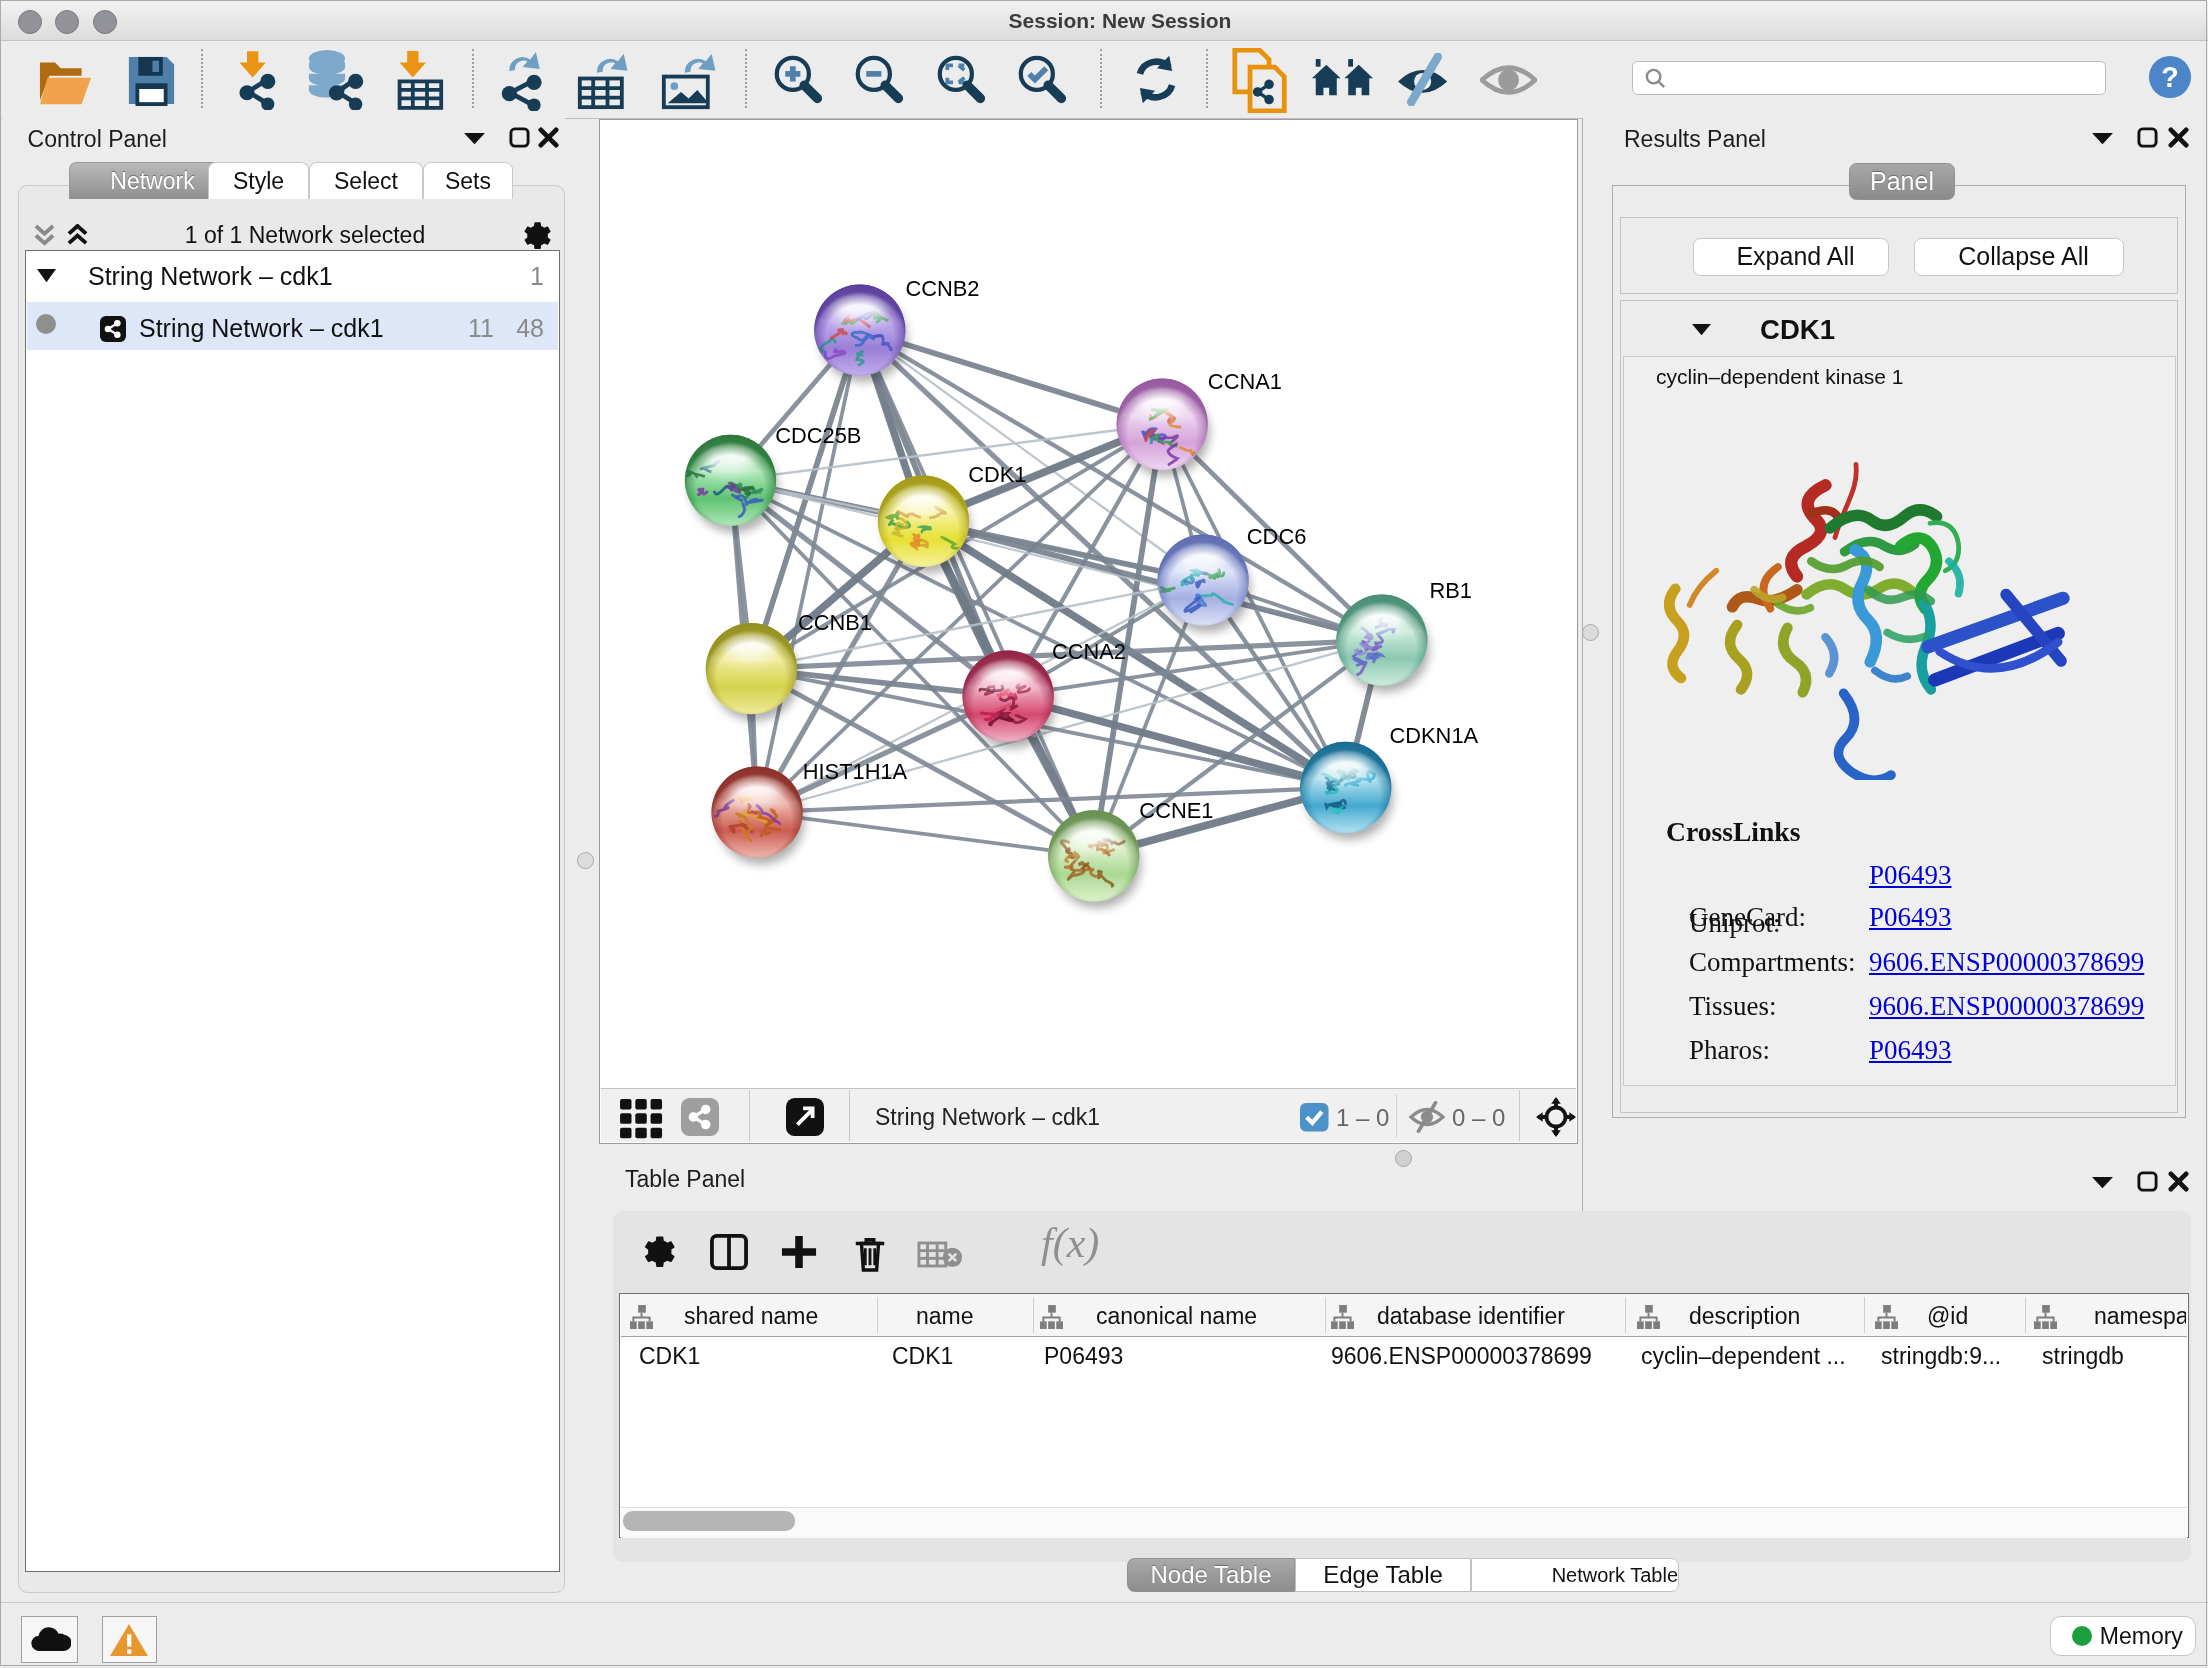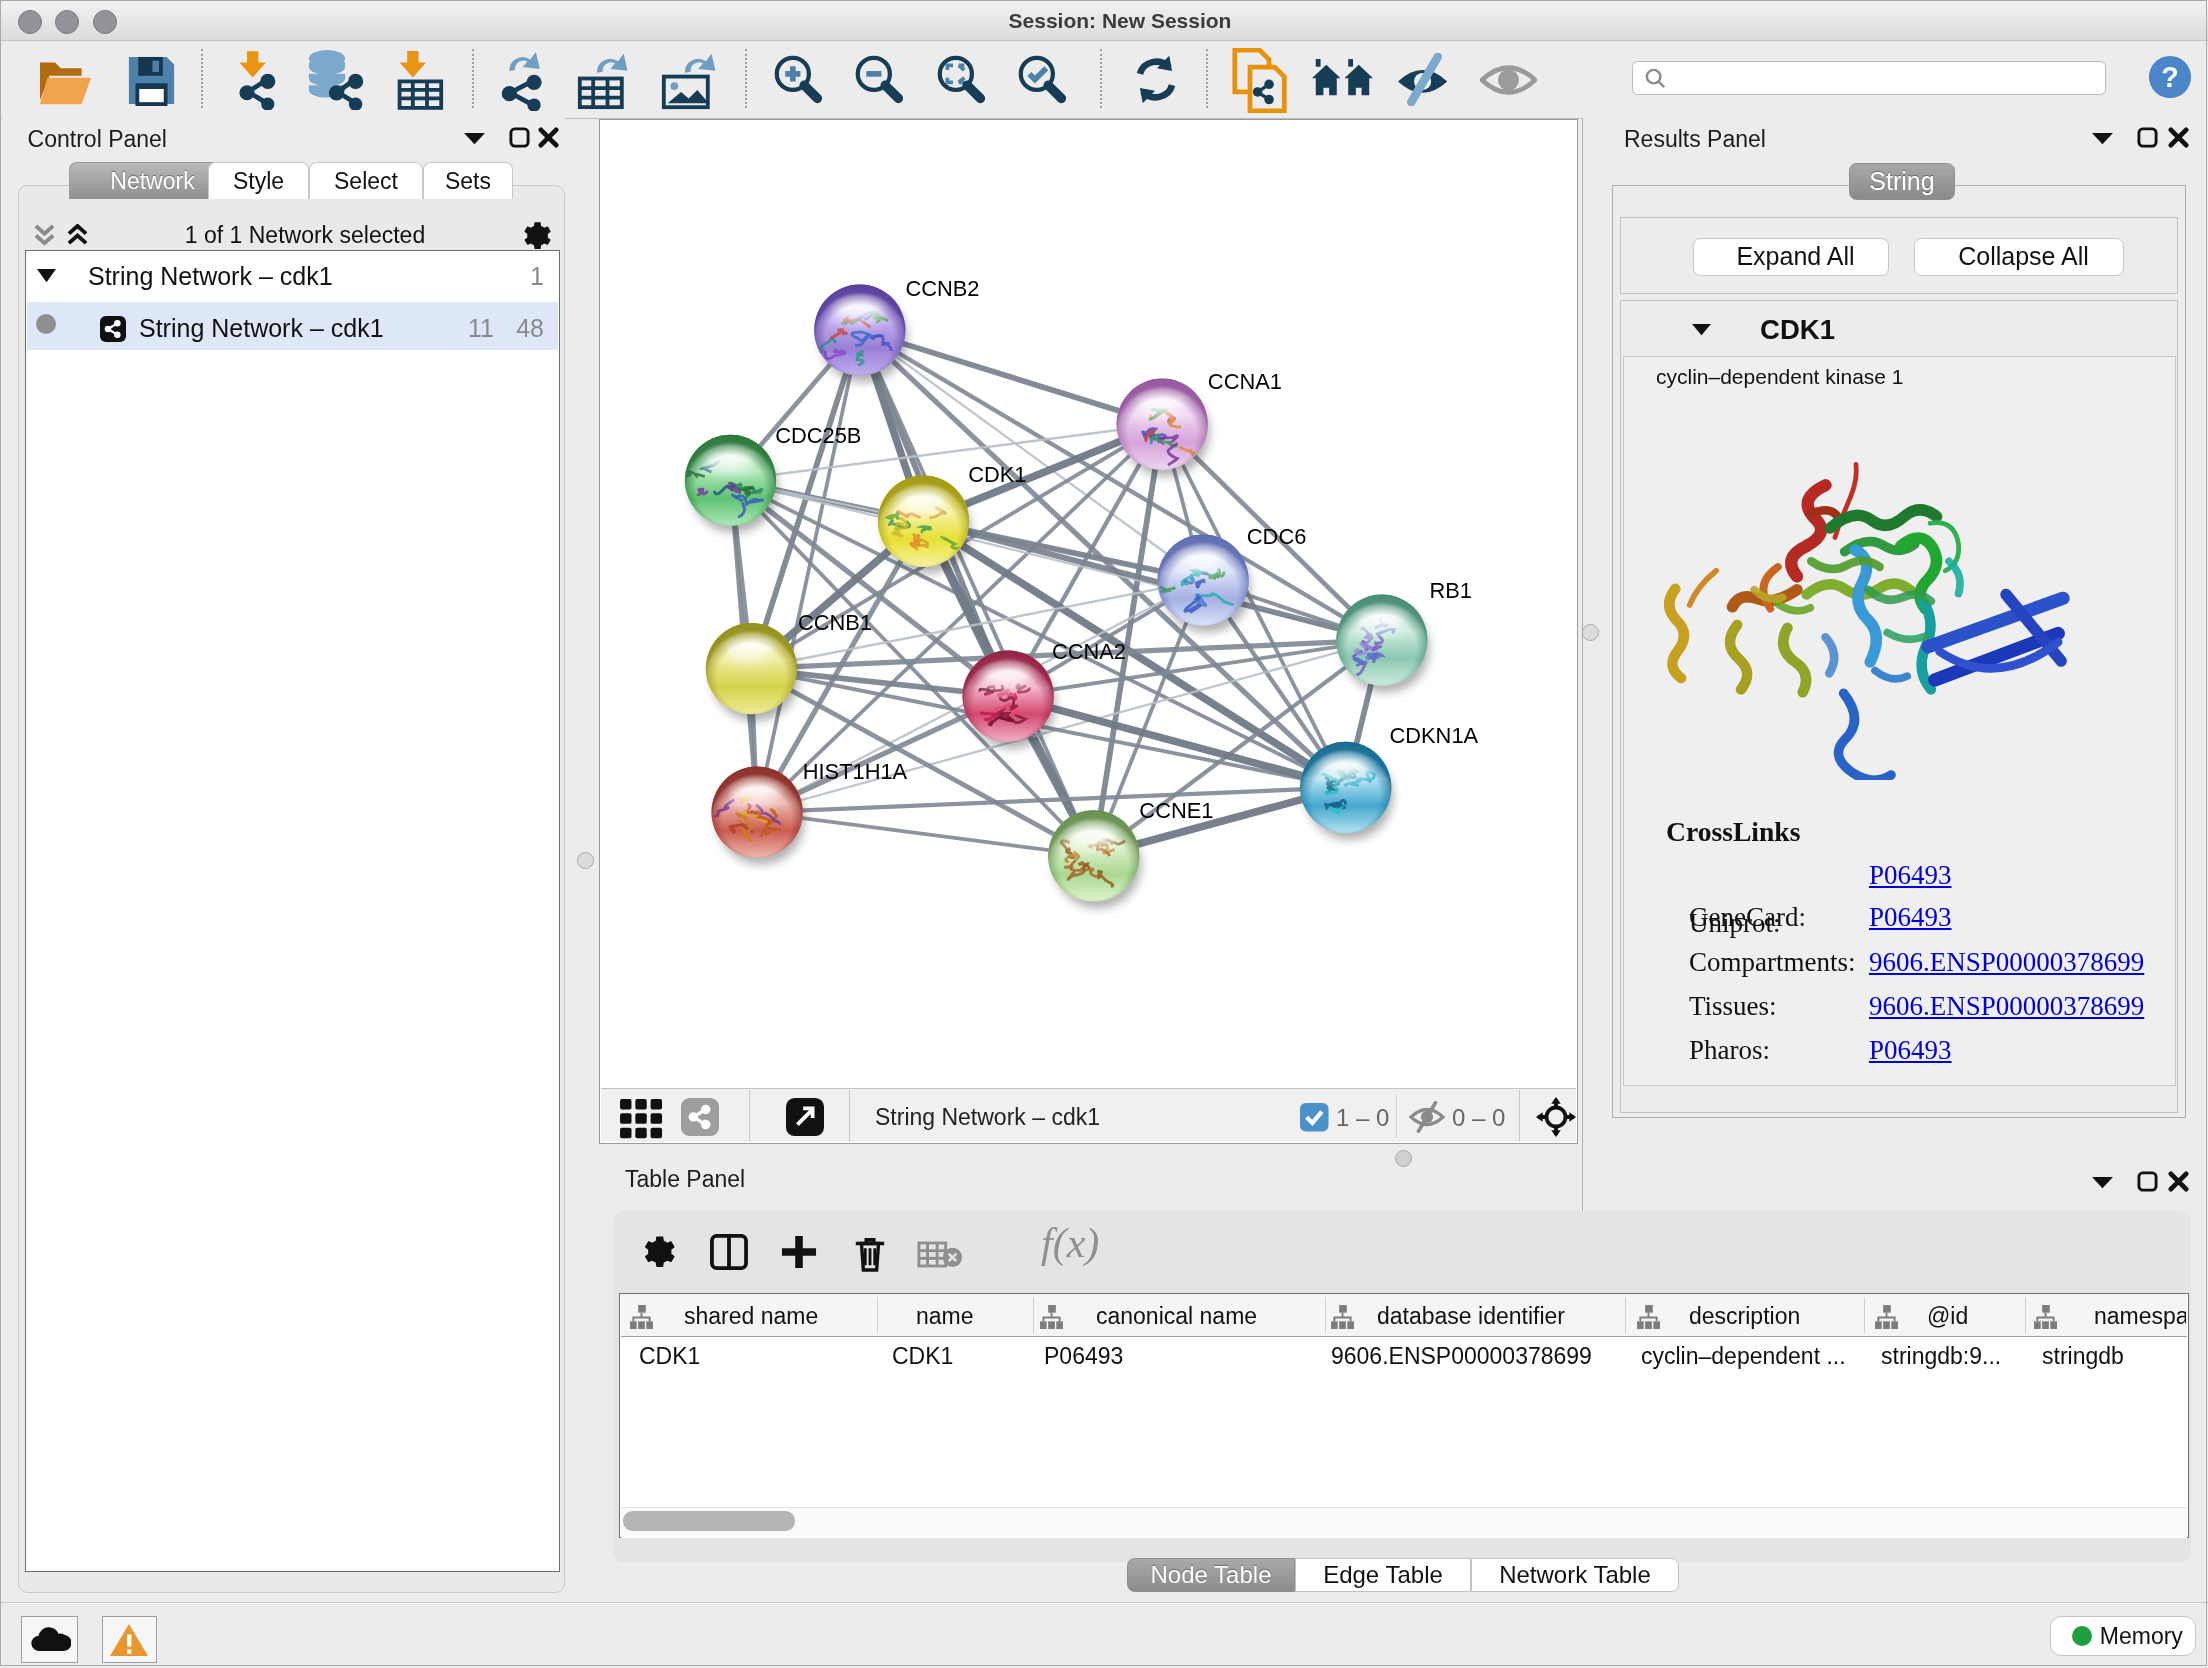--- a/index.html
+++ b/index.html
@@ -757,21 +757,21 @@
   </svg>
 <svg class="abs" style="left:2137px;top:127px" width="21" height="21" viewBox="0 0 22 22">
     <rect x="2" y="2" width="18" height="18" rx="4" fill="none" stroke="#111" stroke-width="3"></rect>
   </svg>
 <svg class="abs" style="left:2168px;top:127px" width="21" height="21" viewBox="0 0 22 22">
     <path d="M3 3 L19 19 M19 3 L3 19" stroke="#111" stroke-width="5" stroke-linecap="round"></path>
   </svg>
 
 <div class="abs" style="left:1612px;top:185px;width:574px;height:933px;background:#ececec;border:1.9px solid #adadad;box-sizing:border-box;"></div>
 
-<div class="abs" style="left:1849px;top:163px;width:106px;height:37px;background:linear-gradient(#a8a8a8,#8a8a8a);border:1px solid #8f8f8f;border-radius:7.6px;box-sizing:border-box;text-align:center;line-height:35px;font-size:25px;color:#fff;text-shadow:0 -1px 1px rgba(0,0,0,.35);">String</div>
+<div class="abs" style="left:1849px;top:163px;width:106px;height:37px;background:linear-gradient(#a8a8a8,#8a8a8a);border:1px solid #8f8f8f;border-radius:7.6px;box-sizing:border-box;text-align:center;line-height:35px;font-size:25px;color:#fff;text-shadow:0 -1px 1px rgba(0,0,0,.35);">Panel</div>
 
 <div class="abs" style="left:1620px;top:217px;width:558px;height:77px;border:1.9px solid #c2c2c2;box-sizing:border-box;"></div>
 <div class="abs btn" style="left:1693px;top:238px;width:185px;height:36px;line-height:34px;">Expand All</div>
 <div class="abs btn" style="left:1914px;top:238px;width:199px;height:36px;line-height:34px;">Collapse All</div>
 
 <div class="abs" style="left:1620px;top:300px;width:558px;height:813px;border:1.9px solid #c2c2c2;box-sizing:border-box;"></div>
 <svg class="abs" style="left:1691px;top:323px" width="21" height="13.3" viewBox="0 0 22 14">
     <path d="M1 1 h20 l-10 12 z" fill="#111"></path>
   </svg>
 <div class="abs" style="left:1760px;top:314px;font-size:27.6px;font-weight:bold;color:#111;">CDK1</div>
@@ -946,14 +946,14 @@
 <div class="abs td" style="left:1331px;top:1343px;">9606.ENSP00000378699</div>
 <div class="abs td" style="left:1641px;top:1343px;">cyclin–dependent ...</div>
 <div class="abs td" style="left:1881px;top:1343px;">stringdb:9...</div>
 <div class="abs td" style="left:2042px;top:1343px;">stringdb</div>
 
 <div class="abs" style="left:621px;top:1507px;width:1566px;height:29.5px;background:#fafafa;border-top:1px solid #e0e0e0;"></div>
 <div class="abs" style="left:623px;top:1511px;width:172px;height:20px;background:#b5b5b5;border-radius:9.5px;"></div>
 
 <div class="abs" style="left:1127px;top:1558px;width:168px;height:34px;background:linear-gradient(#a9a9a9,#8c8c8c);border:1px solid #909090;border-radius:7.6px 0 0 7.6px;box-sizing:border-box;text-align:center;line-height:32px;font-size:24px;color:#fff;text-shadow:0 -1px 1px rgba(0,0,0,.35);">Node Table</div>
 <div class="abs" style="left:1295px;top:1558px;width:176px;height:34px;background:#fff;border:1px solid #c2c2c2;box-sizing:border-box;text-align:center;line-height:32px;font-size:24px;color:#111;">Edge Table</div>
-<div class="abs" style="left:1471px;top:1558px;width:208px;height:34px;background:#fff;border:1px solid #c2c2c2;border-radius:0 7.6px 7.6px 0;box-sizing:border-box;text-align:center;line-height:32px;font-size:24px;color:#111;">Network Table</div>
+<div class="abs" style="left:1471px;top:1558px;width:208px;height:34px;background:#fff;border:1px solid #c2c2c2;border-radius:0 7.6px 7.6px 0;box-sizing:border-box;text-align:right;line-height:32px;font-size:20px;color:#111;">Network Table</div>
 
 
 </body></html>

